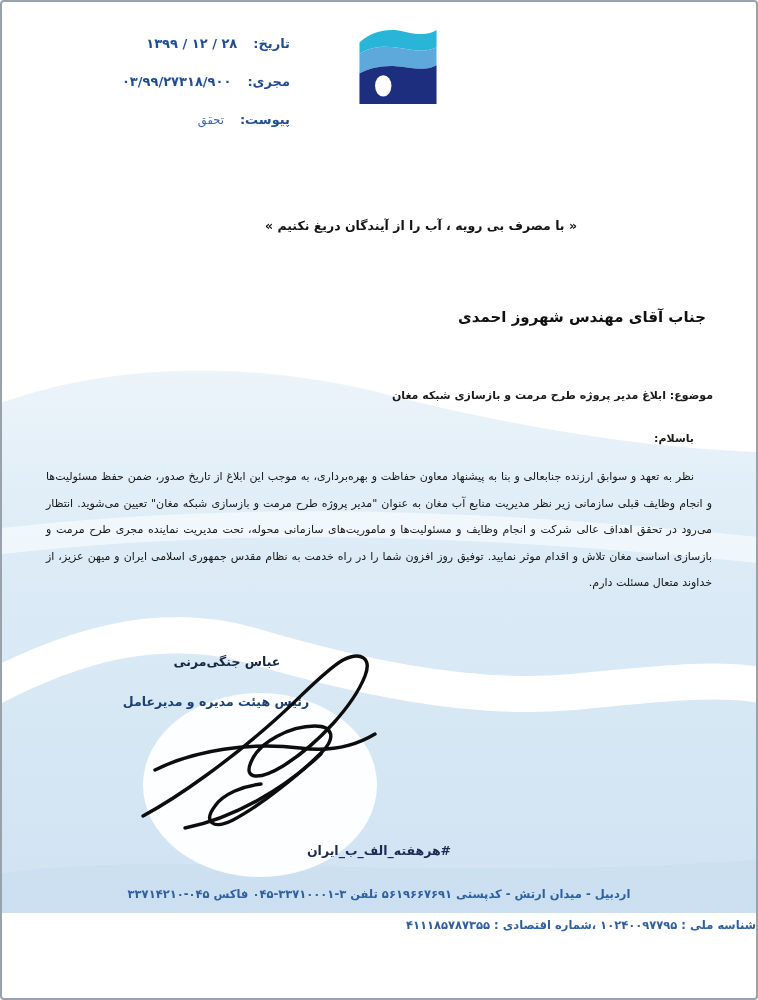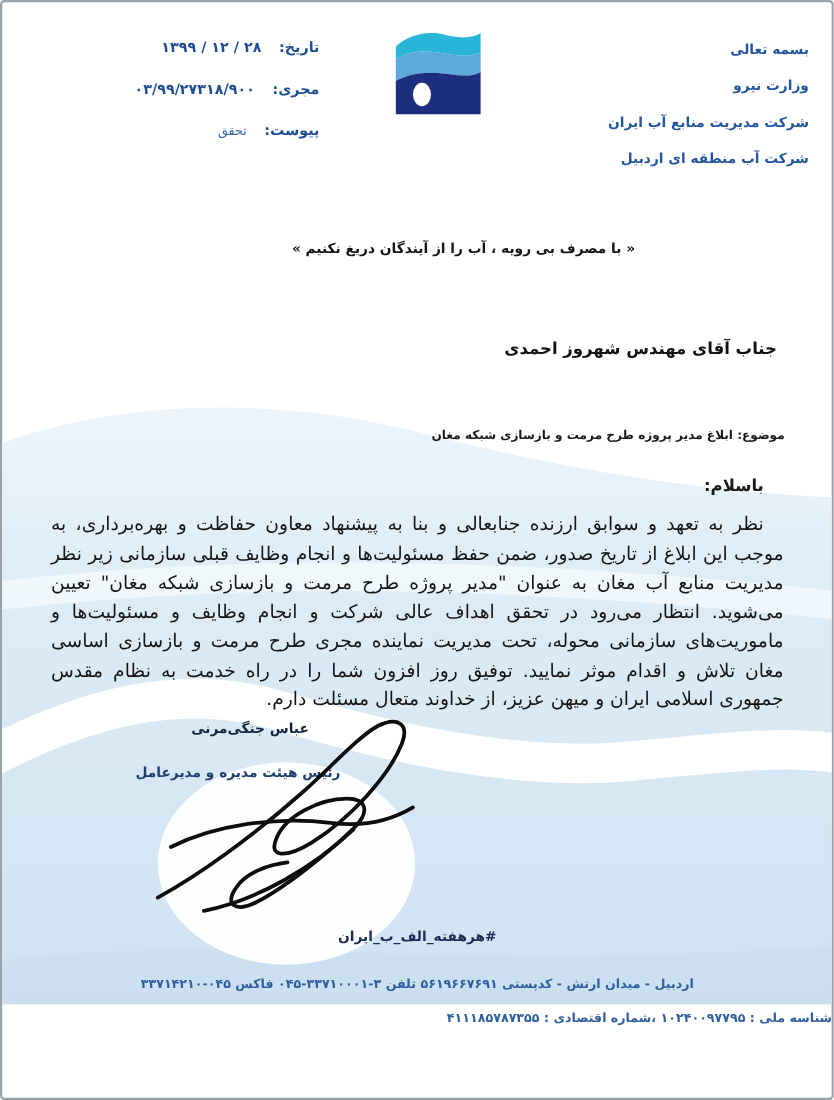--- a/index.html
+++ b/index.html
@@ -12,22 +12,22 @@
   .meta-label{font-weight:bold;color:#1f4e96;font-size:13px;}
   .meta-value{color:#1f4e96;font-size:13px;font-weight:bold;}
   .meta-value.small{font-size:11.5px;font-weight:normal;color:#3b66a8;}
 
   
   .letterhead{position:absolute;top:26px;right:21px;text-align:right;color:#2456a0;font-weight:bold;font-size:12.5px;line-height:33px;z-index:2;}
 
   .slogan{position:absolute;top:216px;left:0;width:100%;text-align:center;font-weight:bold;font-size:12.5px;color:#141414;z-index:2;padding-left:42px;}
   .recipient{position:absolute;top:306px;right:50px;font-weight:bold;font-size:15px;color:#111;z-index:2;}
   .subject{position:absolute;top:387px;right:43px;font-weight:600;font-size:11px;color:#1a1a1a;z-index:2;}
-  .salutation{position:absolute;top:430px;right:62px;font-weight:600;font-size:15px;color:#1a1a1a;z-index:2;}
-  .body-text{position:absolute;top:462px;right:44px;left:44px;direction:rtl;text-align:justify;font-size:17px;line-height:26.5px;color:#151515;text-indent:18px;z-index:2;}
+  .salutation{position:absolute;top:430px;right:62px;font-weight:600;font-size:11px;color:#1a1a1a;z-index:2;}
+  .body-text{position:absolute;top:462px;right:44px;left:44px;direction:rtl;text-align:justify;font-size:11px;line-height:26.5px;color:#151515;text-indent:18px;z-index:2;}
 
   .sig-name{position:absolute;top:652px;left:150px;width:150px;text-align:center;font-weight:bold;font-size:12.5px;color:#14253f;z-index:2;}
   .sig-title{position:absolute;top:692px;left:112px;width:204px;text-align:center;font-weight:bold;font-size:12.5px;color:#1c3e70;z-index:2;}
   .sig-svg{position:absolute;left:123px;top:646px;z-index:3;}
 
   .hashtag{position:absolute;top:841px;left:0;width:100%;text-align:center;font-weight:bold;font-size:12.5px;color:#1b2a55;z-index:2;}
   .addr{position:absolute;top:885px;left:0;width:100%;text-align:center;font-weight:600;font-size:11.5px;color:#2f5f9e;z-index:2;}
   .ids{position:absolute;top:916px;left:0;width:100%;text-align:right;font-weight:600;font-size:11.5px;color:#2f5f9e;z-index:2;}
 
   .logo{position:absolute;left:355px;top:24px;z-index:2;}
@@ -65,26 +65,20 @@
     <span class="meta-value small">تحقق</span>
   </div>
 
   <svg class="logo" width="82" height="82" viewBox="0 0 100 100" aria-hidden="true">
     <path d="M3,20 C18,6 40,2 58,7 C74,11 89,11 97,5 L97,26 C82,34 62,28 46,26 C30,24 14,26 3,34 Z" fill="#29b5d8"></path>
     <path d="M3,34 C14,26 30,24 46,26 C62,28 82,34 97,26 L97,48 C84,56 64,50 47,49 C30,48 13,52 3,58 Z" fill="#5ea9dc"></path>
     <path d="M3,58 C13,52 30,48 47,49 C64,50 84,56 97,48 L97,95 L3,95 Z" fill="#1d2e7f"></path>
     <ellipse cx="32" cy="73" rx="10" ry="13" fill="#ffffff"></ellipse>
   </svg>
 
-  <div class="letterhead">
-    <div>بسمه تعالی</div>
-    <div>وزارت نیرو</div>
-    <div>شرکت مدیریت منابع آب ایران</div>
-    <div>شرکت آب منطقه ای اردبیل</div>
-  </div>
 
   <div class="slogan">« با مصرف بی رویه ، آب را از آیندگان دریغ نکنیم »</div>
 
   <div class="recipient">جناب آقای مهندس شهروز احمدی</div>
 
   <div class="subject">موضوع: ابلاغ مدیر پروژه طرح مرمت و بازسازی شبکه مغان</div>
   <div class="salutation">باسلام:</div>
 
   <div class="body-text">نظر به تعهد و سوابق ارزنده جنابعالی و بنا به پیشنهاد معاون حفاظت و بهره‌برداری، به موجب این ابلاغ از تاریخ صدور، ضمن حفظ مسئولیت‌ها و انجام وظایف قبلی سازمانی زیر نظر مدیریت منابع آب مغان به عنوان "مدیر پروژه طرح مرمت و بازسازی شبکه مغان" تعیین می‌شوید. انتظار می‌رود در تحقق اهداف عالی شرکت و انجام وظایف و مسئولیت‌ها و ماموریت‌های سازمانی محوله، تحت مدیریت نماینده مجری طرح مرمت و بازسازی اساسی مغان تلاش و اقدام موثر نمایید. توفیق روز افزون شما را در راه خدمت به نظام مقدس جمهوری اسلامی ایران و میهن عزیز، از خداوند متعال مسئلت دارم.</div>
 

